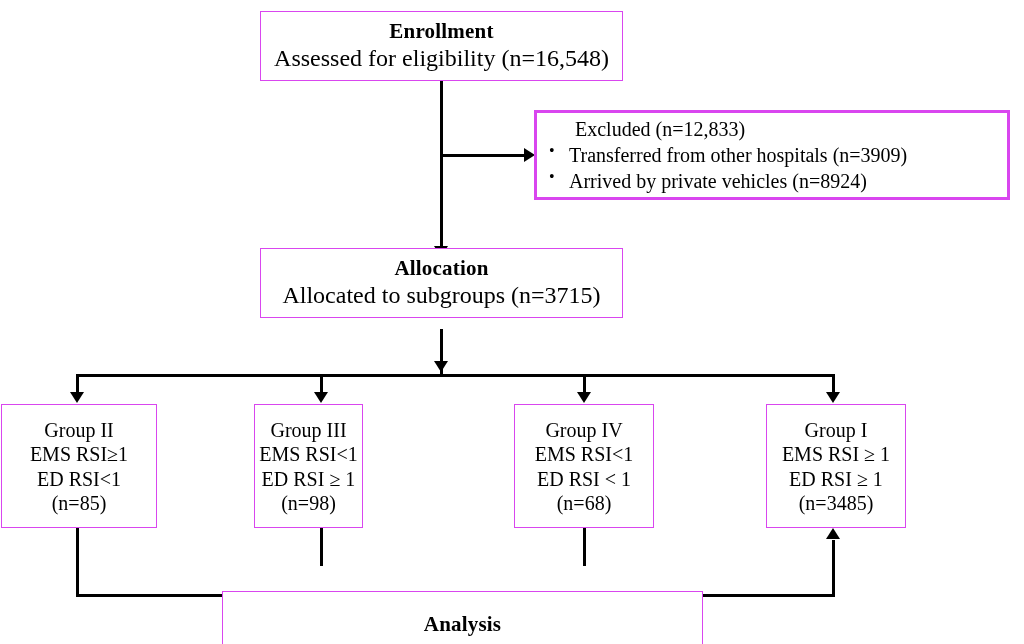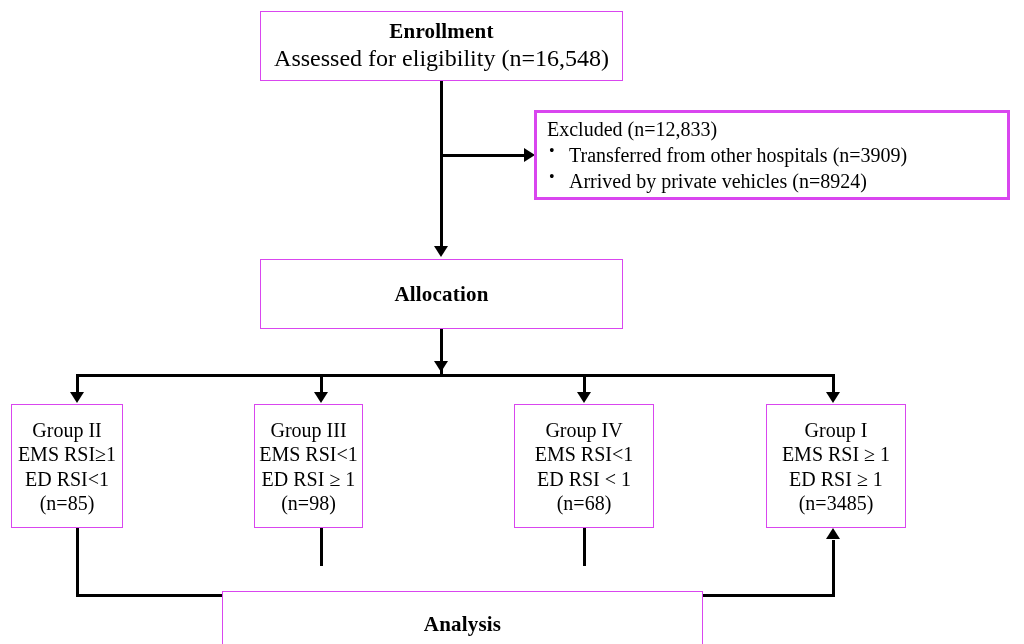--- a/index.html
+++ b/index.html
@@ -35,35 +35,36 @@
     line-height: 1.18;
     letter-spacing: .2px;
   }
   .node .sub {
     font-size: 24px;
     line-height: 1.2;
     white-space: nowrap;
   }
   
   #enrollment-box { left: 260px; top: 11px; width: 363px; height: 70px; }
-  #allocation-box { left: 260px; top: 259px; width: 363px; height: 70px; }
+  #allocation-box { left: 260px; top: 248px; width: 363px; height: 70px; }
   #analysis-box   { left: 222px; top: 563px; width: 481px; height: 66px; margin-top: 28px; }
 
   
   #excluded-box {
     left: 534px; top: 110px; width: 476px; height: 90px;
     border-width: 3px;
     align-items: flex-start;
     justify-content: center;
     padding: 4px 0 4px 10px;
   }
   #excluded-box .lead {
     font-size: 20px;
     line-height: 1.25;
     text-align: left;
+    margin-left: 28px;
   }
   #excluded-box ul {
     margin: 0;
     padding: 0 0 0 22px;
     list-style: none;
   }
   #excluded-box li {
     font-size: 20px;
     line-height: 1.3;
     text-align: left;
@@ -82,21 +83,21 @@
   .group-box {
     top: 404px;
     height: 124px;
     padding-top: 1px;
   }
   .group-box .line {
     font-size: 20px;
     line-height: 1.22;
     white-space: nowrap;
   }
-  #group-box-0 { left: 11px;  width: 112px; justify-content: center; }
+  #group-box-0 { left: 1px;  width: 156px; justify-content: center; }
   #group-box-1 { left: 254px; width: 109px; }
   #group-box-2 { left: 514px; width: 140px; }
   #group-box-3 { left: 766px; width: 140px; }
 
   
   .ln {
     position: absolute;
     background: #000000;
     z-index: 1;
   }
@@ -147,20 +148,21 @@
   <div class="node" id="excluded-box">
     <div class="lead">Excluded (n=12,833)</div>
     <ul>
       <li>Transferred from other hospitals (n=3909)</li>
       <li>Arrived by private vehicles (n=8924)</li>
     </ul>
   </div>
 
   <div class="node" id="allocation-box">
     <div class="title">Allocation</div>
+    <div class="sub">Allocated to subgroups (n=3715)</div>
   </div>
 
   <div class="ln vln" style="left:440px; top:329px; height:45px;"></div>
   <div class="arrow-down" style="left:434px; top:361px;"></div>
 
   <div class="ln hln" style="left:76px; top:374px; width:759px;"></div>
 
   <div class="ln vln" style="left:76px;  top:374px; height:22px;"></div>
   <div class="arrow-down" style="left:70px;  top:392px;"></div>
 

